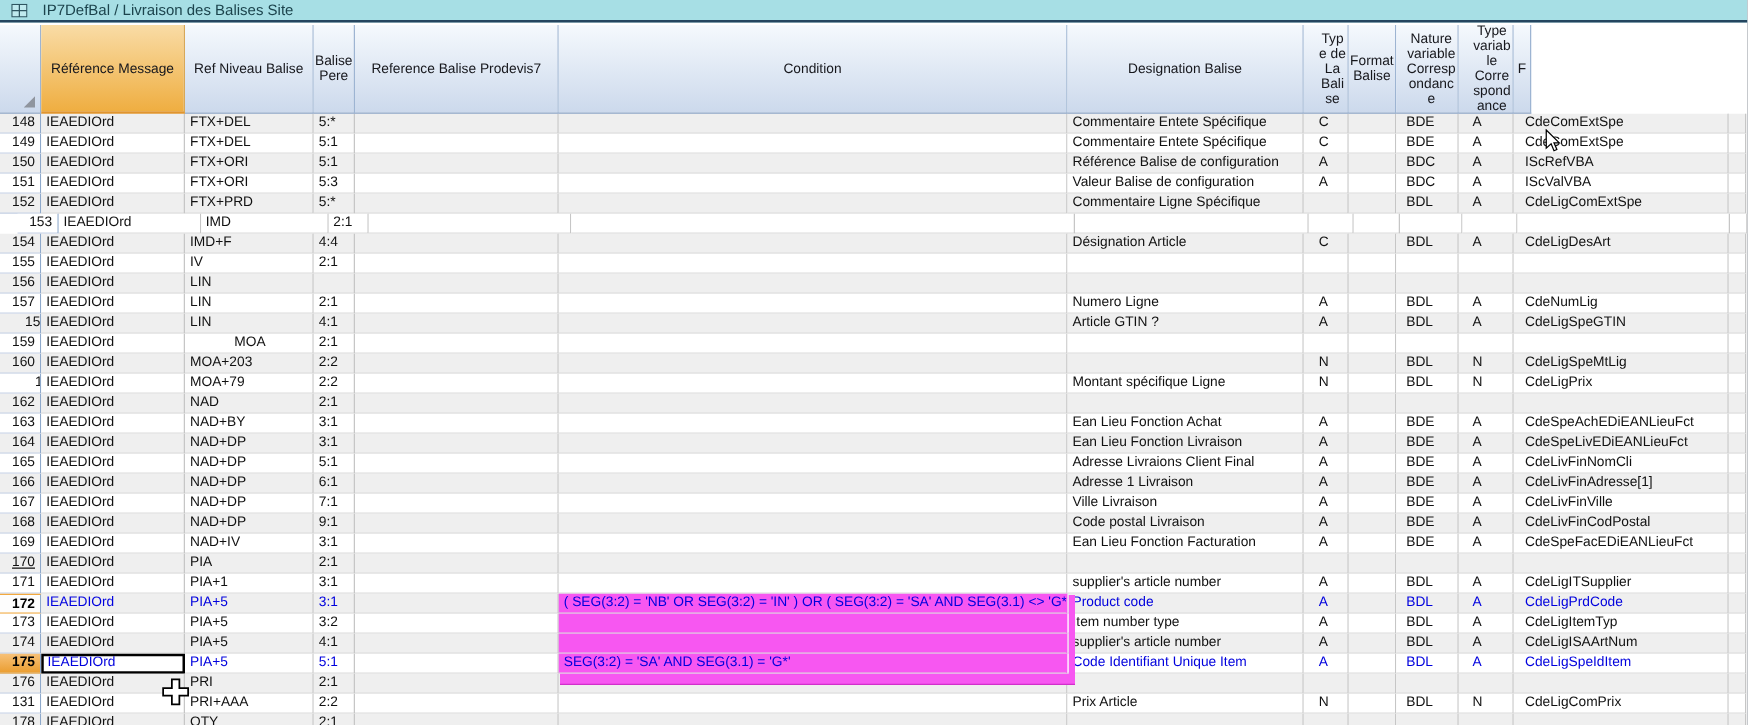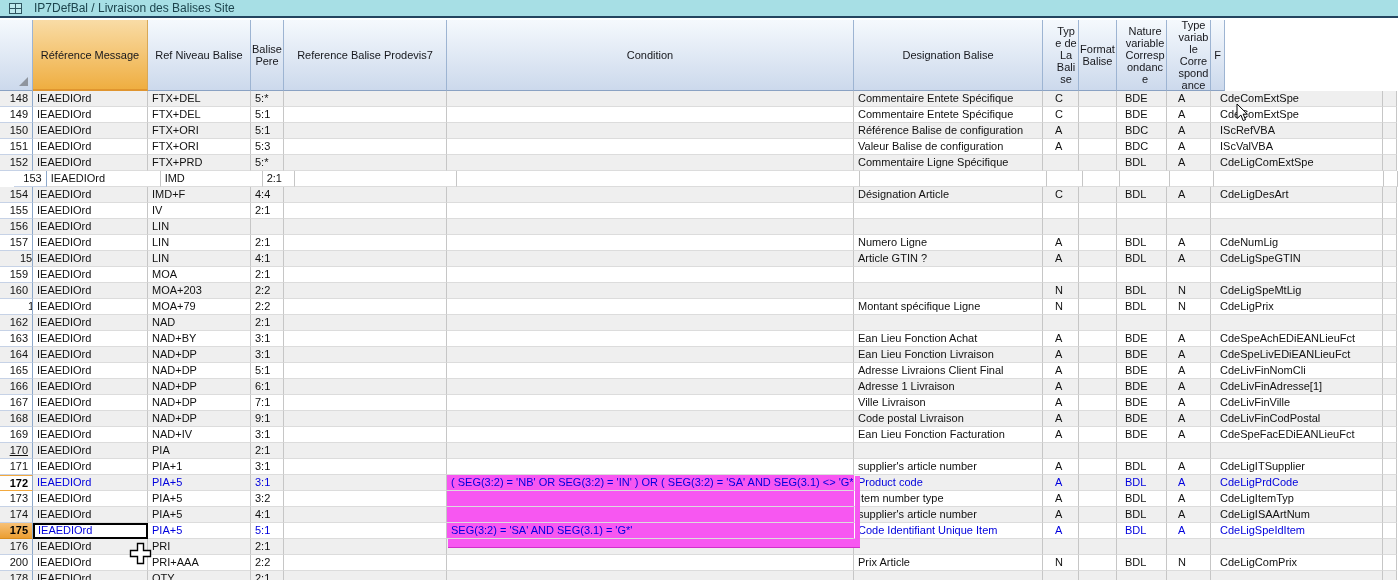--- a/index.html
+++ b/index.html
@@ -270,21 +270,21 @@
           <div class="cell col-type_balise" style="width: 36px;">A</div>
           <div class="cell col-format" style="width: 38px;"></div>
           <div class="cell col-nature_var" style="width: 50px;">BDL</div>
           <div class="cell col-type_var" style="width: 44px;">A</div>
           <div class="cell col-ref_var" style="width: 172px;">CdeLigSpeGTIN</div>
           <div class="cell col-extra" style="width: 14px;"></div>
         </div>
         <div class="row odd">
           <div class="cell col-num num" style="width: 33px;">159</div>
           <div class="cell col-ref_message" style="width: 115px;">IEAEDIOrd</div>
-          <div class="cell col-ref_niveau" style="width: 103px;">MOA</div>
+          <div class="cell col-ref_niveau" style="width: 103px; text-align: center;">MOA</div>
           <div class="cell col-balise_pere" style="width: 33px;">2:1</div>
           <div class="cell col-ref_prodevis" style="width: 163px;"></div>
           <div class="cell col-condition" style="width: 407px;"></div>
           <div class="cell col-designation" style="width: 189px;"></div>
           <div class="cell col-type_balise" style="width: 36px;"></div>
           <div class="cell col-format" style="width: 38px;"></div>
           <div class="cell col-nature_var" style="width: 50px;"></div>
           <div class="cell col-type_var" style="width: 44px;"></div>
           <div class="cell col-ref_var" style="width: 172px;"></div>
           <div class="cell col-extra" style="width: 14px;"></div>
@@ -538,21 +538,21 @@
           <div class="cell col-condition" style="width: 407px;"></div>
           <div class="cell col-designation" style="width: 189px;"></div>
           <div class="cell col-type_balise" style="width: 36px;"></div>
           <div class="cell col-format" style="width: 38px;"></div>
           <div class="cell col-nature_var" style="width: 50px;"></div>
           <div class="cell col-type_var" style="width: 44px;"></div>
           <div class="cell col-ref_var" style="width: 172px;"></div>
           <div class="cell col-extra" style="width: 14px;"></div>
         </div>
         <div class="row odd">
-          <div class="cell col-num num" style="width: 33px;">200</div>
+          <div class="cell col-num num" style="width: 33px;">131</div>
           <div class="cell col-ref_message" style="width: 115px;">IEAEDIOrd</div>
           <div class="cell col-ref_niveau" style="width: 103px;">PRI+AAA</div>
           <div class="cell col-balise_pere" style="width: 33px;">2:2</div>
           <div class="cell col-ref_prodevis" style="width: 163px;"></div>
           <div class="cell col-condition" style="width: 407px;"></div>
           <div class="cell col-designation" style="width: 189px;">Prix Article</div>
           <div class="cell col-type_balise" style="width: 36px;">N</div>
           <div class="cell col-format" style="width: 38px;"></div>
           <div class="cell col-nature_var" style="width: 50px;">BDL</div>
           <div class="cell col-type_var" style="width: 44px;">N</div>

